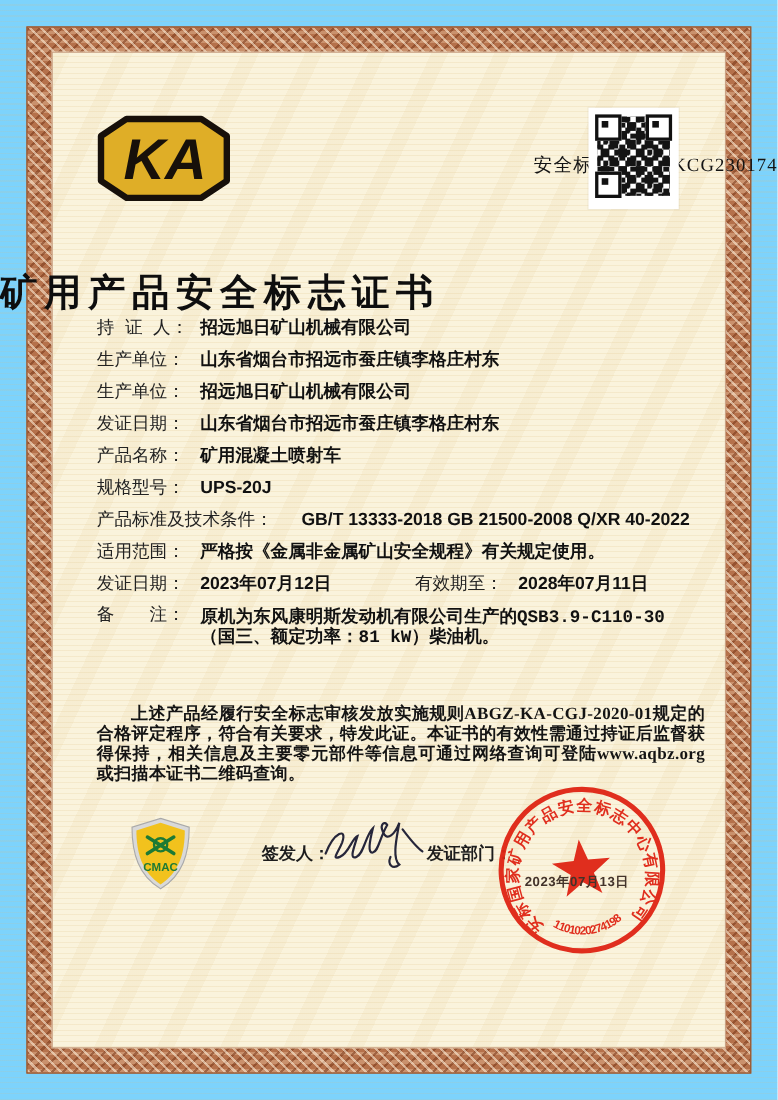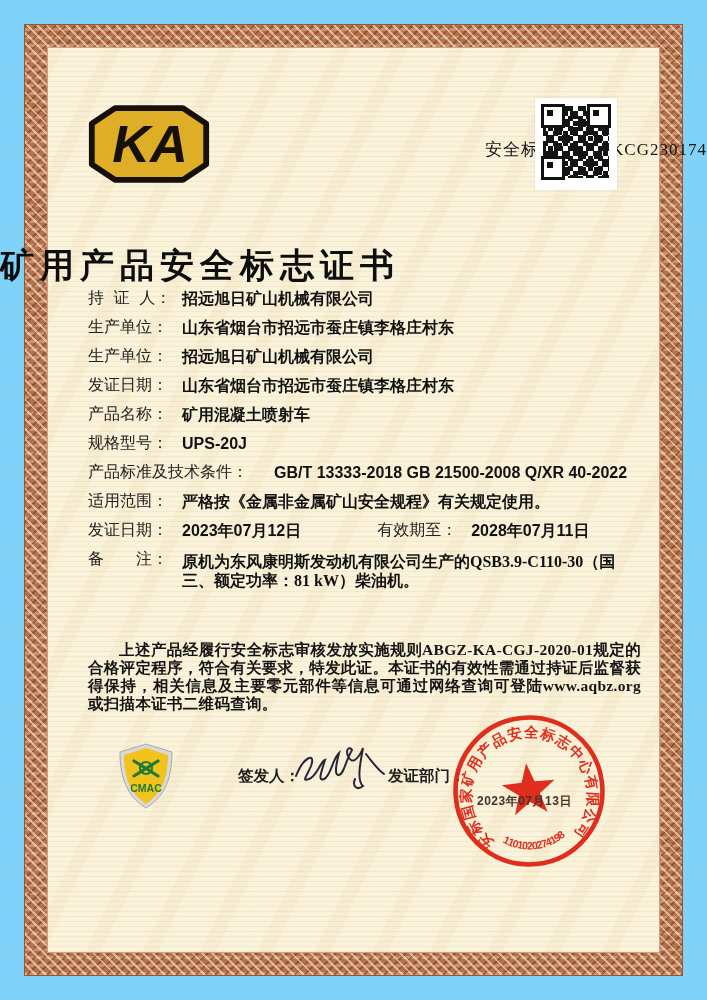--- a/index.html
+++ b/index.html
@@ -37,21 +37,21 @@
 
   .title{position:absolute;left:0;top:207px;width:100%;font-size:34px;
      font-weight:800;letter-spacing:6px;color:#0e0e0e;margin-top:36px;}
 
   
   .fields{position:absolute;left:88px;top:291px;width:548px;font-size:16px;line-height:16px;}
   .row{display:flex;margin-bottom:13px;align-items:flex-start;}
   .lbl{flex:0 0 94px;color:#222;white-space:nowrap;font-family:Liberation Mono, monospace;}
   .lbl.wide{flex:0 0 auto;margin-right:26px;}
   .val{font-weight:bold;color:#111;}
-  .val.kai{font-family:Liberation Serif, serif;}
+  .val.kai{font-family:Liberation Mono, monospace;}
   .dates .lbl2{margin-left:76px;flex:0 0 94px;white-space:nowrap;}
   .remark{margin-top:9px;}
   .remark .val{width:452px;line-height:19px;}
 
   .statement{position:absolute;left:88px;right:66px;top:641px;font-size:15.5px;line-height:18px;
      font-weight:bold;text-indent:2em;text-align:justify;color:#141414;
      font-family:"Liberation Serif",serif;letter-spacing:.3px;}
 
   
   .cmac{position:absolute;left:116px;top:743px;width:60px;height:66px;}

